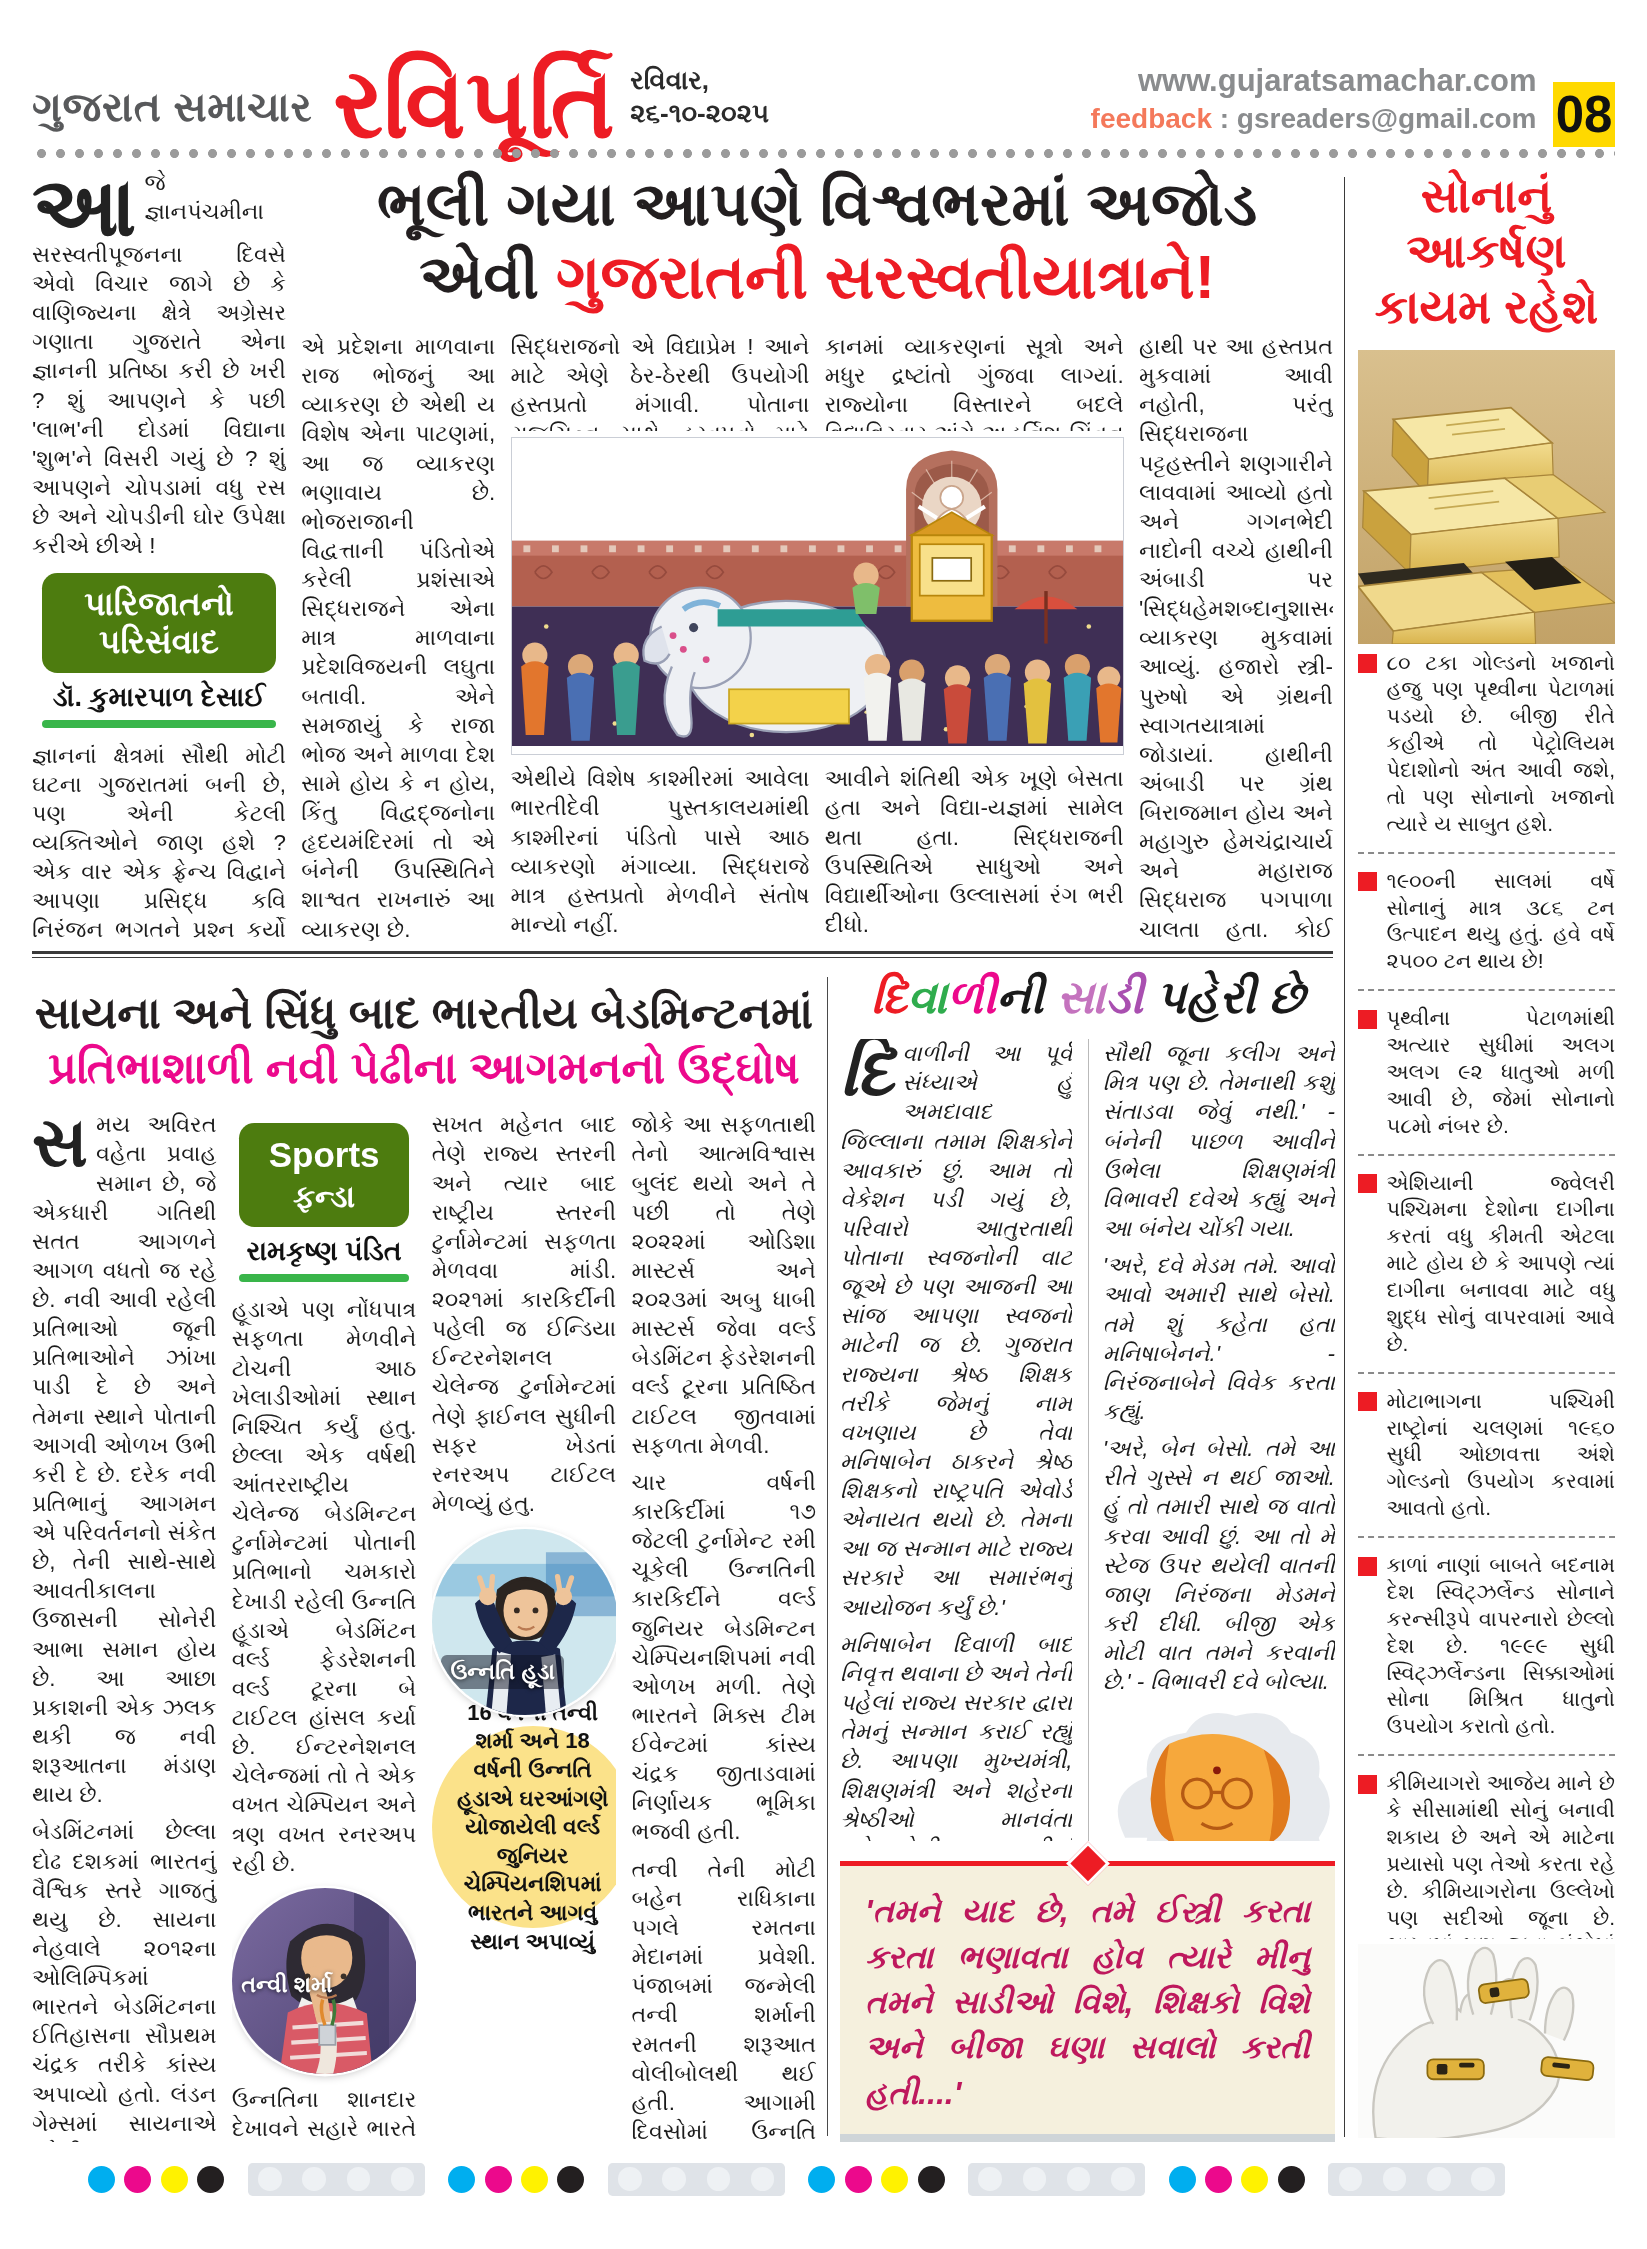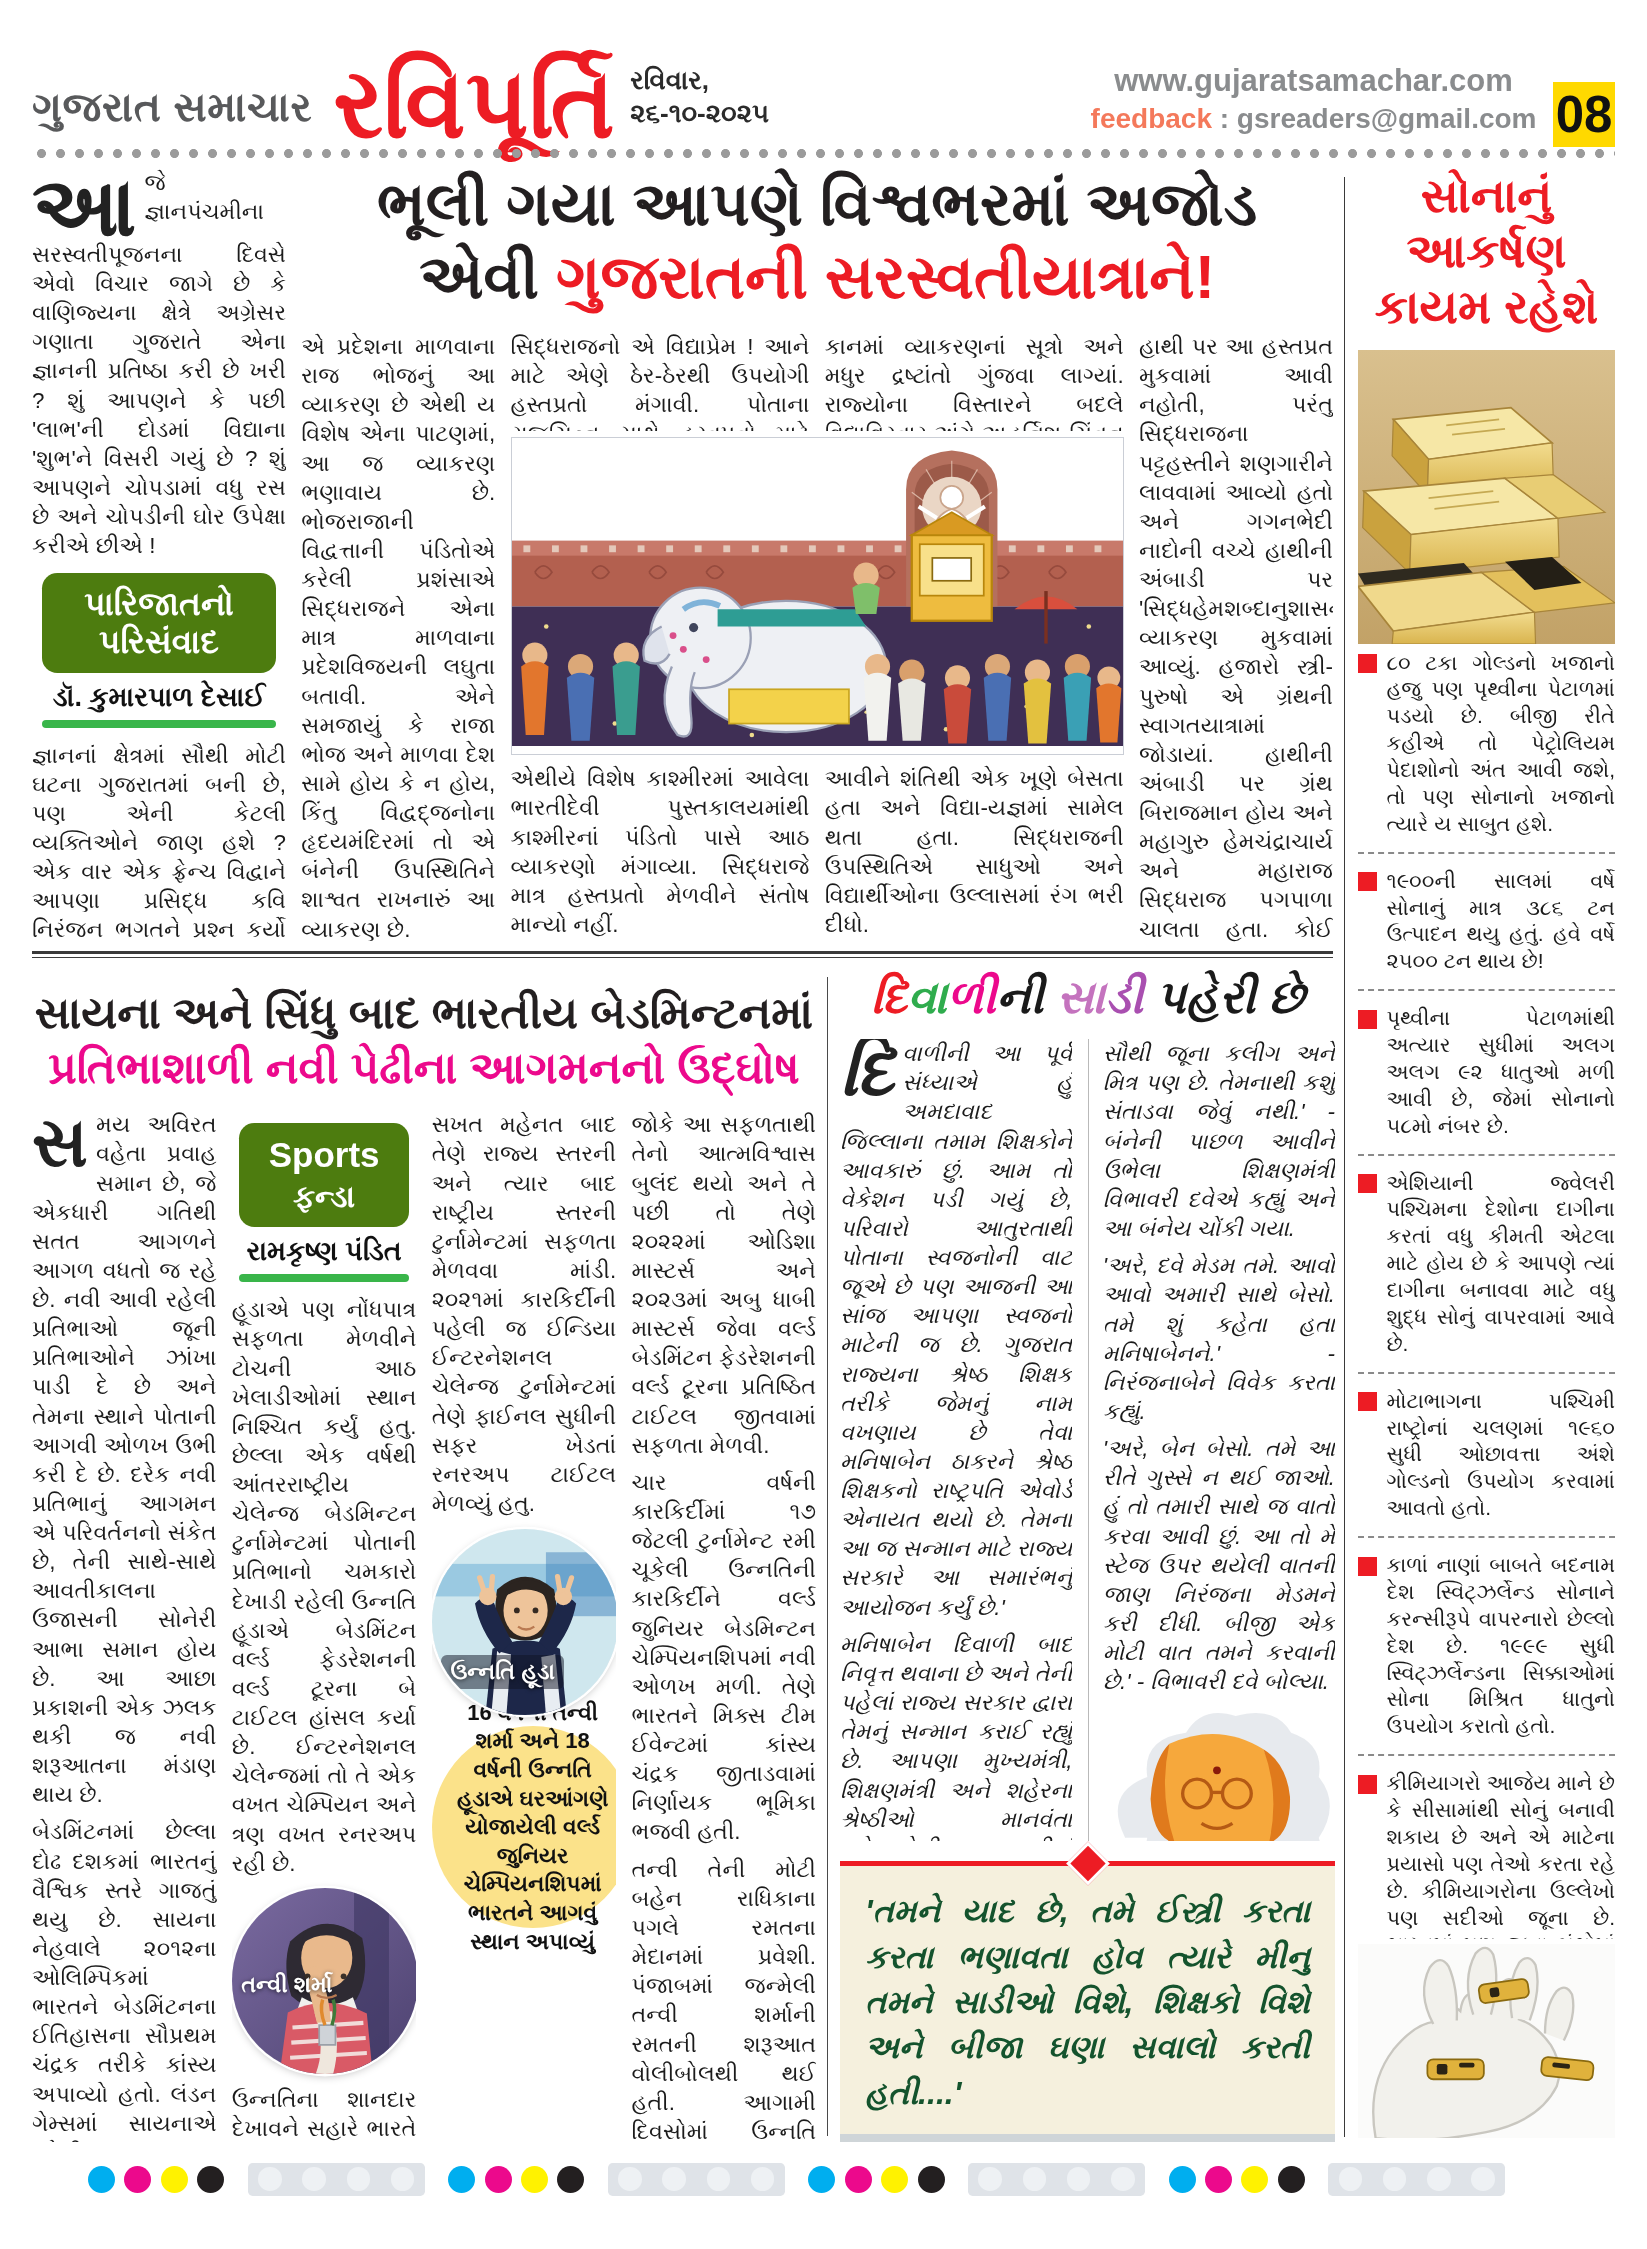--- a/index.html
+++ b/index.html
@@ -5,21 +5,21 @@
   * { margin:0; padding:0; box-sizing:border-box; }
   html,body { width:1647px; height:2250px; }
   body { background:#ffffff; font-family:"Liberation Sans", sans-serif; color:#1a1a1a; position:relative; overflow:hidden; }
 
   
   .header { position:absolute; top:32px; left:32px; right:32px; height:115px; display:flex; align-items:flex-end; }
   .masthead-paper { font-size:41px; font-weight:bold; color:#58595b; letter-spacing:0.6px; padding-bottom:16.5px; }
   .masthead-supp { font-size:97px; font-weight:bold; color:#ed1c24; line-height:0.9; margin-left:21px; font-family:"DejaVu Serif", serif; }
   .edition { margin-left:15.3px; padding-bottom:17.7px; font-size:26px; font-weight:bold; color:#2b2b2b; line-height:1.25; }
   .head-spacer { flex:1; }
-  .head-right { text-align:center; padding-bottom:11.8px;margin-left:24px; }
+  .head-right { text-align:right; padding-bottom:11.8px;margin-left:24px; }
   .site-url { font-size:31px; font-weight:bold; color:#8a8c8e; }
   .feedback-line { font-size:28px; font-weight:bold; color:#8a8c8e; margin-top:4.7px; }
   .feedback-line .fb { color:#f4795b; }
   .page-badge { width:62px; height:65px; background:#ffd900; display:flex; align-items:center; justify-content:center; font-size:51px; font-weight:900; color:#111; margin-left:16.5px; }
 
   .dotted-rule { position:absolute; top:148px; left:32px; right:32px; height:10.6px;
      background-image:radial-gradient(circle, #9b9b9b 4.1px, transparent 4.7px); background-size:19px 10.6px; background-repeat:repeat-x; }
 
   
   .jtext { text-align:justify; font-size:22.4px; line-height:1.3; color:#1b1b1b; }
@@ -74,21 +74,21 @@
 
   
   .diwali-section { position:absolute; top:970px; left:840px; width:495px; height:1172px; overflow:hidden; display:flex; flex-direction:column;font-style:italic; }
   .diwali-headline { text-align:center; font-weight:bold; font-size:46px; line-height:1.2; white-space:nowrap; }
   .dw-red { color:#ed1c24; } .dw-green { color:#2fac4d; } .dw-pink { color:#ec098c; }
   .dw-black { color:#1a1a1a; } .dw-orchid { color:#c473be; } .dw-purple { color:#a94fb0; }
   .diwali-cols { flex:1; display:flex; gap:15.3px; margin-top:14px; overflow:hidden; }
   .diwali-cols .col { flex:1; overflow:hidden; }
   .diwali-cols .col + .col { border-left:1.2px solid #b9b9b9; padding-left:14px; }
   .diya-illustration { width:100%; height:329px; overflow:hidden; margin-top:5.9px; }
-  .pull-quote { position:relative; flex:none; margin-top:20px; background:#f5f0dd; border-top:5.9px solid #ed1c24; border-bottom:8.2px solid #cfd5d8; padding:23.5px 25px 17.7px; font-weight:bold; font-size:32px; line-height:1.42; text-align:justify; color:#14532d; }
+  .pull-quote { position:relative; flex:none; margin-top:20px; background:#f5f0dd; border-top:5.9px solid #ed1c24; border-bottom:8.2px solid #cfd5d8; padding:23.5px 25px 17.7px; font-weight:bold; font-size:32px; line-height:1.42; text-align:justify; color:#be185d; }
   .pull-quote::before { content:""; position:absolute; top:-17.7px; left:50%; width:25px; height:25px; background:#ed1c24; border:3.5px solid #fff; transform:translateX(-50%) rotate(45deg); }
 
   
   .v-rule-rail { position:absolute; top:177px; left:1344px; height:1960px; border-left:1.8px solid #3a3a3a; }
   .gold-rail { position:absolute; top:168px; left:1358px; width:257px; height:1970px; display:flex; flex-direction:column; overflow:hidden; }
   .gold-headline { color:#ed1c24; font-weight:bold; font-size:47px; line-height:1.18; text-align:center; }
   .gold-photo { flex:none; width:100%; height:294px; margin:15.3px 0 5.9px; overflow:hidden; }
   .gold-facts { flex:1; overflow:hidden; }
   .gold-item { display:flex; gap:9.4px; font-size:21px; line-height:1.28; text-align:justify; }
   .gold-item .sq { flex:none; width:19px; height:19px; background:#ed1c24; margin-top:4.7px; }

